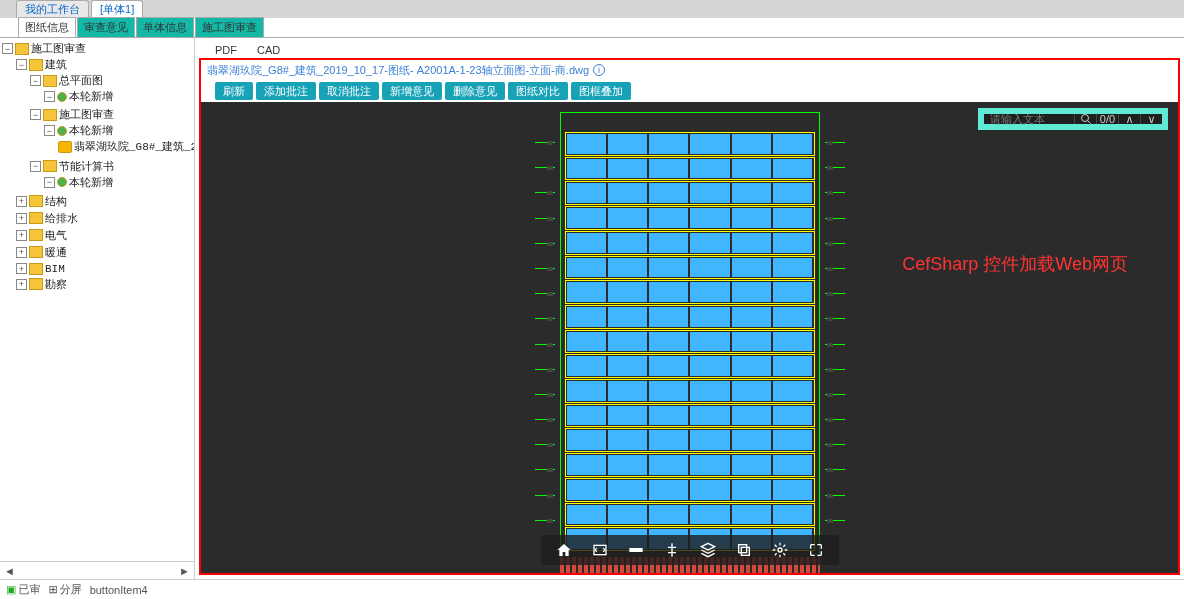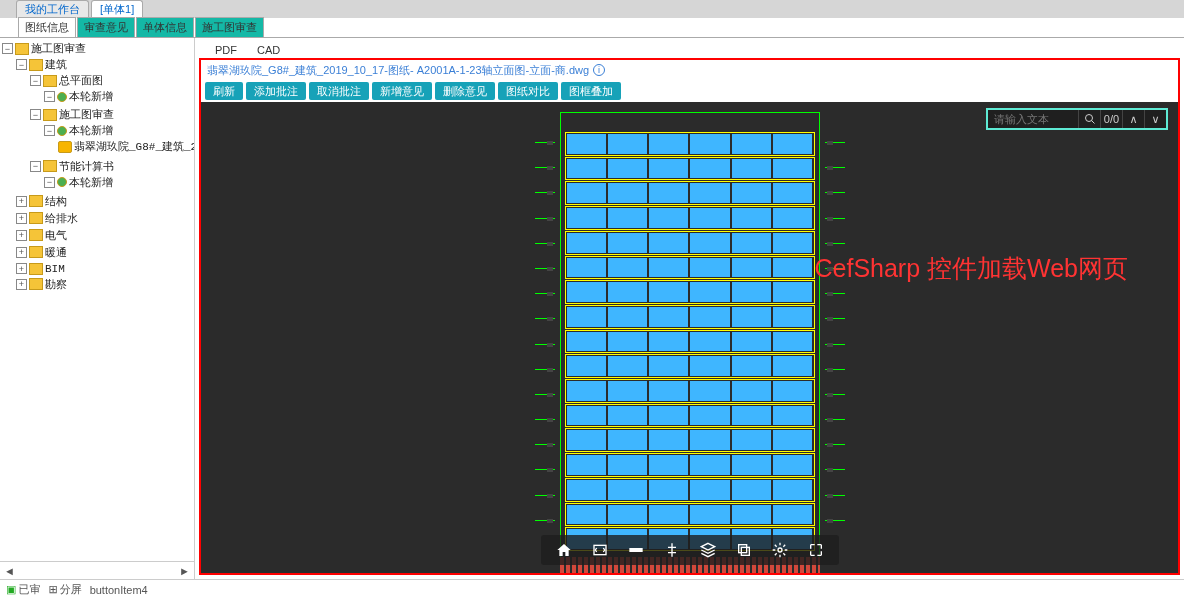--- a/index.html
+++ b/index.html
@@ -25,38 +25,38 @@
 .tree .ico.check { background: #4caf50; border-radius: 6px; width: 10px; height: 10px; }
 .tree .text { color: #222; font-family: Liberation Mono, monospace; }
 .sb-bottom { height: 18px; border-top: 1px solid #ccc; display: flex; align-items: center; justify-content: space-between; padding: 0 4px; }
 .sb-bottom .arrow { cursor: pointer; color: #555; }
 .main { flex: 1; display: flex; flex-direction: column; position: relative; }
 .viewtabs { height: 20px; display: flex; align-items: flex-end; padding-left: 10px; }
 .viewtabs .vtab { padding: 2px 10px; color: #333; cursor: pointer; }
 .viewer { flex: 1; margin: 0 4px 4px 4px; border: 2px solid #ff0000; display: flex; flex-direction: column; background: #be185d; position: relative; }
 .titlebar { height: 20px; background: #fff; color: #3a7fd6; padding: 0 6px; display: flex; align-items: center; gap: 4px; font-size: 11px; }
 .titlebar .info { width: 12px; height: 12px; border: 1px solid #3a7fd6; border-radius: 50%; display: inline-flex; align-items: center; justify-content: center; font-size: 9px; color: #3a7fd6; }
-.toolbar { height: 22px; background: #fff; display: flex; gap: 3px; padding: 2px 4px; }
+.toolbar { height: 22px; background: #fff; display: flex; gap: 3px; padding: 2px 14px; }
 .toolbar .btn { background: #17a2b8; color: #fff; padding: 2px 8px; border-radius: 2px; cursor: pointer; }
 .canvas { flex: 1; background: #2b2b2b; position: relative; overflow: hidden; }
 .building { position: absolute; left: 50%; top: 10px; transform: translateX(-50%); width: 260px; height: 480px; }
 .building .frame { position: absolute; inset: 0; border: 1px solid #0f0; }
 .building .floors { position: absolute; top: 20px; left: 5px; right: 5px; bottom: 40px; display: flex; flex-direction: column; }
 .building .floor { flex: 1; border: 1px solid #ff0; display: flex; margin-bottom: 1px; }
 .building .win { flex: 1; background: #3fb6ff; margin: 1px; }
 .building .base { position: absolute; bottom: 15px; left: 0; right: 0; height: 20px; background: repeating-linear-gradient(90deg,#d4483b 0 4px,#2b2b2b 4px 6px); }
 .building .ext { position: absolute; top: 30px; bottom: 30px; width: 20px; }
 .building .ext.left { left: -25px; }
 .building .ext.right { right: -25px; }
 .building .ext .mark { height: 6%; border-top: 1px solid #0f0; position: relative; }
 .building .ext .mark::after { content: ''; position: absolute; width: 6px; height: 4px; background: #444; top: -2px; }
 .building .ext.left .mark::after { right: 2px; }
 .building .ext.right .mark::after { left: 2px; }
-.annot { position: absolute; right: 50px; top: 150px; color: #ff3333; font-size: 25px; font-weight: 500; }
-.searchbox { position: absolute; right: 10px; top: 6px; display: flex; align-items: center; background: #1f1f1f; border: 2px solid #5eead4; height: 22px; }
+.annot { position: absolute; right: 50px; top: 150px; color: #ff3333; font-size: 18px; font-weight: 500; }
+.searchbox { position: absolute; right: 10px; top: 6px; display: flex; align-items: center; background: #1f1f1f; border: 6px solid #5eead4; height: 22px; }
 .searchbox input { background: transparent; border: none; color: #aaa; padding: 0 6px; width: 90px; outline: none; }
 .searchbox .si { width: 22px; height: 100%; display: flex; align-items: center; justify-content: center; color: #ccc; cursor: pointer; border-left: 1px solid #444; }
 .bottombar { position: absolute; bottom: 8px; left: 50%; transform: translateX(-50%); display: flex; gap: 18px; background: rgba(30,30,30,0.8); padding: 6px 14px; border-radius: 3px; }
 .bottombar .bi { width: 18px; height: 18px; display: flex; align-items: center; justify-content: center; color: #fff; cursor: pointer; }
 .status { height: 20px; border-top: 1px solid #ccc; display: flex; align-items: center; gap: 8px; padding: 0 6px; color: #555; }
 .status .sbtn { display: inline-flex; align-items: center; gap: 2px; cursor: pointer; }
 svg { display: block; }
 </style>
 </head>
 <body>

